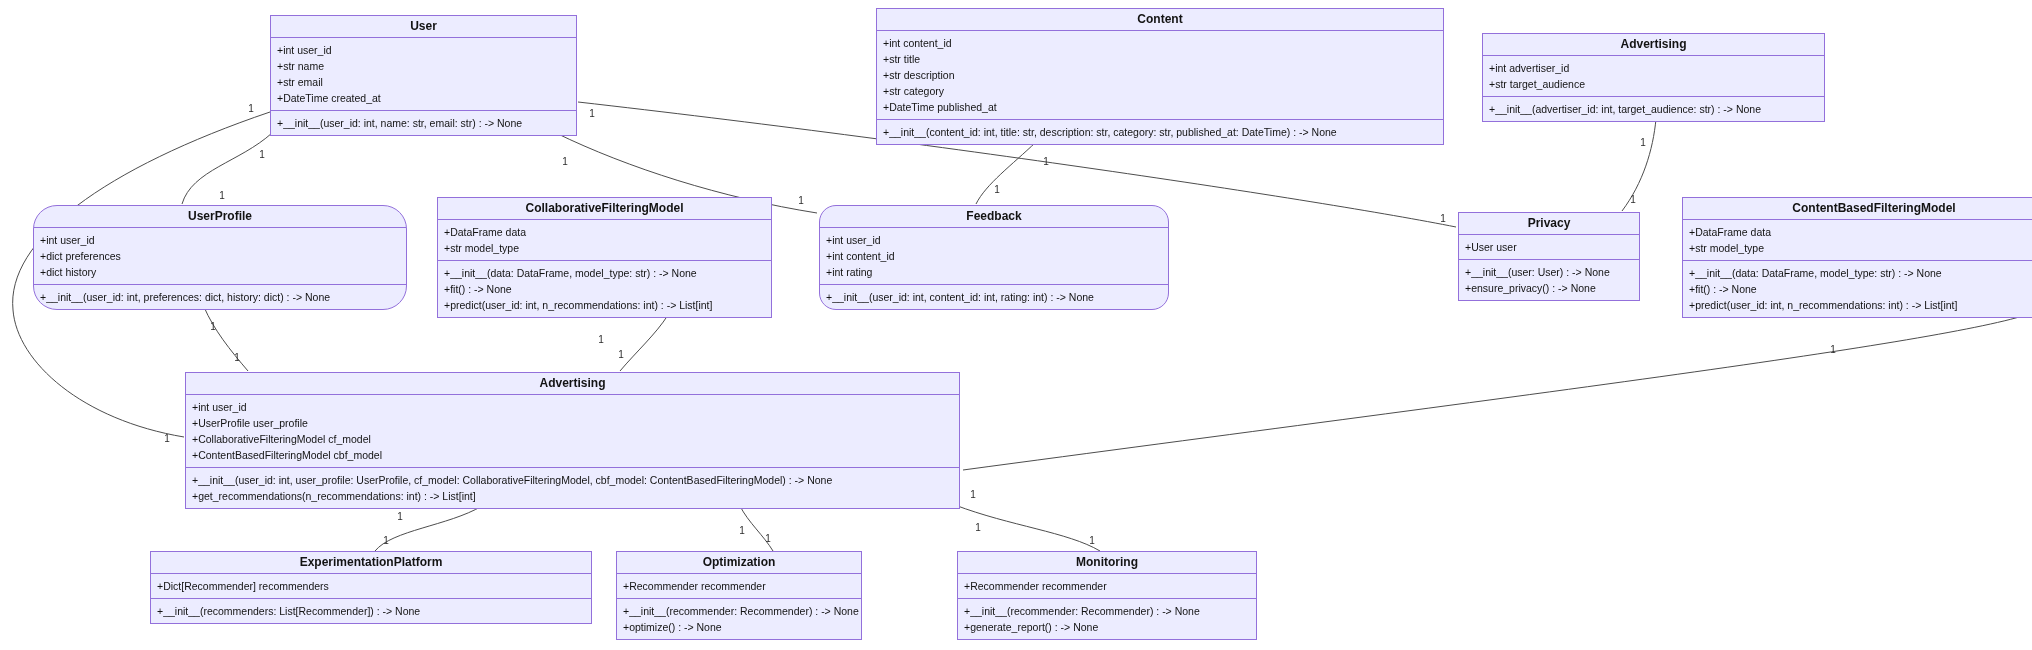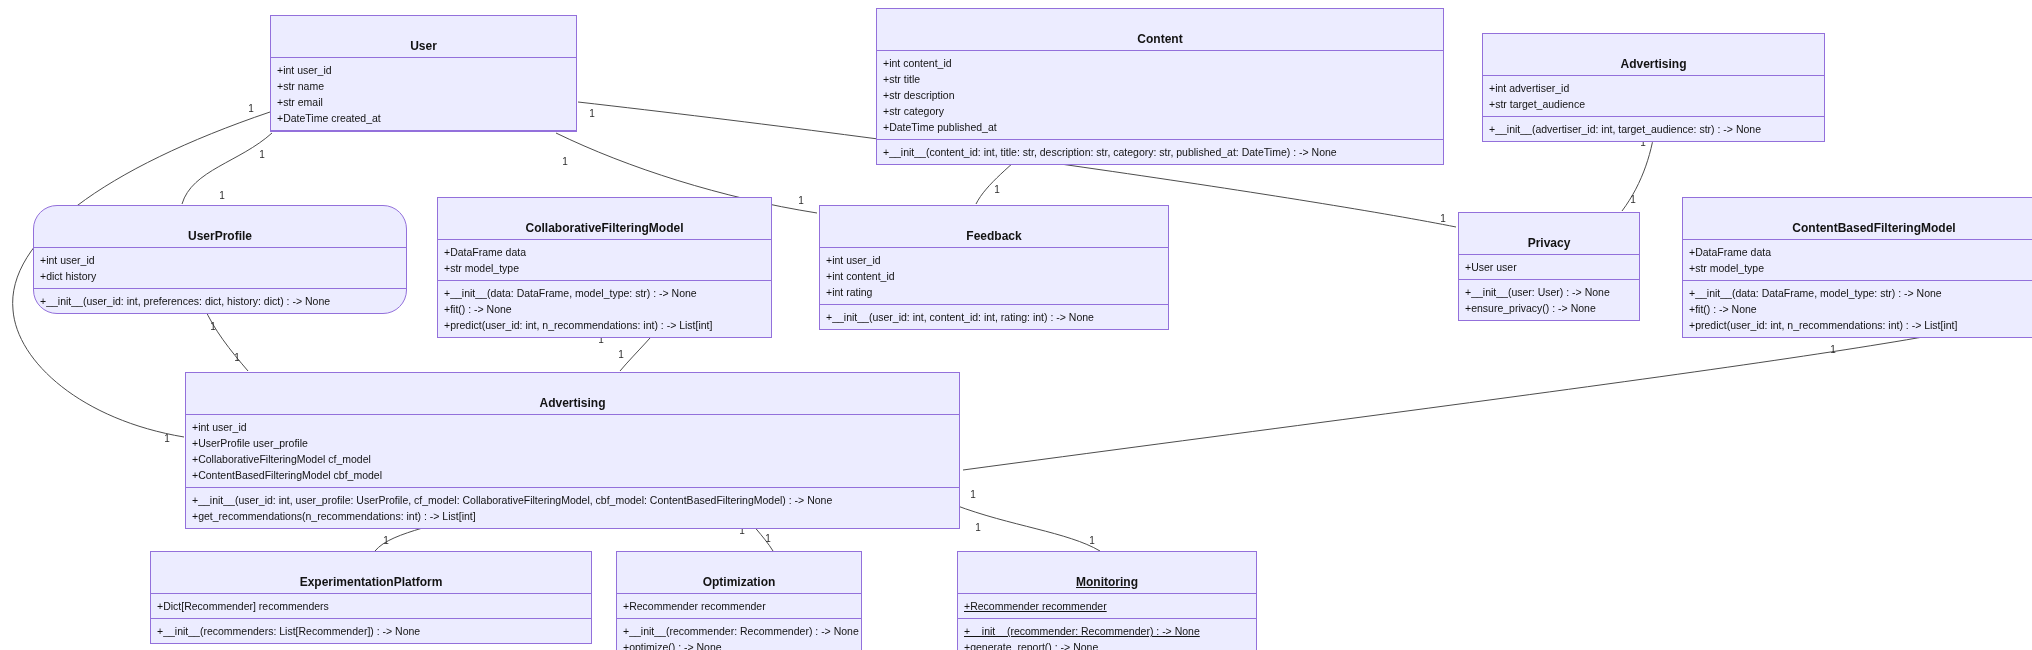--- a/index.html
+++ b/index.html
@@ -32,21 +32,20 @@
   }
   .cls-title {
     font-size: 12px;
     font-weight: bold;
     line-height: 15px;
     text-align: center;
     padding: 3px 4px;
     border-bottom: 1px solid #9370DB;
     white-space: nowrap;
     overflow: hidden;
-    margin-top: 20px;
   }
   .cls-attrs, .cls-methods {
     font-size: 10.5px;
     line-height: 16px;
     padding: 4px 6px;
     white-space: nowrap;
     overflow: hidden;
   }
   .cls-attrs { border-bottom: 1px solid #9370DB; }
   .member { white-space: nowrap; }
@@ -101,20 +100,23 @@
     </svg>
   <div id="node-layer">
       <div class="classbox" style="left: 270px; top: 15px; width: 307px;">
         <div class="cls-title">User</div>
         <div class="cls-attrs">
           <div class="member">+int user_id</div>
           <div class="member">+str name</div>
           <div class="member">+str email</div>
           <div class="member">+DateTime created_at</div>
         </div>
+        <div class="cls-methods">
+          <div class="member">+__init__(user_id: int, name: str, email: str) : -&gt; None</div>
+        </div>
       </div>
       <div class="classbox" style="left: 876px; top: 8px; width: 568px;">
         <div class="cls-title">Content</div>
         <div class="cls-attrs">
           <div class="member">+int content_id</div>
           <div class="member">+str title</div>
           <div class="member">+str description</div>
           <div class="member">+str category</div>
           <div class="member">+DateTime published_at</div>
         </div>
@@ -129,39 +131,40 @@
           <div class="member">+str target_audience</div>
         </div>
         <div class="cls-methods">
           <div class="member">+__init__(advertiser_id: int, target_audience: str) : -&gt; None</div>
         </div>
       </div>
       <div class="classbox" style="left: 33px; top: 205px; width: 374px; border-radius: 24px;">
         <div class="cls-title">UserProfile</div>
         <div class="cls-attrs">
           <div class="member">+int user_id</div>
+          <div class="member">+dict preferences</div>
           <div class="member">+dict history</div>
         </div>
         <div class="cls-methods">
           <div class="member">+__init__(user_id: int, preferences: dict, history: dict) : -&gt; None</div>
         </div>
       </div>
       <div class="classbox" style="left: 437px; top: 197px; width: 335px;">
         <div class="cls-title">CollaborativeFilteringModel</div>
         <div class="cls-attrs">
           <div class="member">+DataFrame data</div>
           <div class="member">+str model_type</div>
         </div>
         <div class="cls-methods">
           <div class="member">+__init__(data: DataFrame, model_type: str) : -&gt; None</div>
           <div class="member">+fit() : -&gt; None</div>
           <div class="member">+predict(user_id: int, n_recommendations: int) : -&gt; List[int]</div>
         </div>
       </div>
-      <div class="classbox" style="left: 819px; top: 205px; width: 350px;">
+      <div class="classbox" style="left: 819px; top: 205px; width: 350px; border-radius: 17px;">
         <div class="cls-title">Feedback</div>
         <div class="cls-attrs">
           <div class="member">+int user_id</div>
           <div class="member">+int content_id</div>
           <div class="member">+int rating</div>
         </div>
         <div class="cls-methods">
           <div class="member">+__init__(user_id: int, content_id: int, rating: int) : -&gt; None</div>
         </div>
       </div>
@@ -212,21 +215,21 @@
       <div class="classbox" style="left: 616px; top: 551px; width: 246px;">
         <div class="cls-title">Optimization</div>
         <div class="cls-attrs">
           <div class="member">+Recommender recommender</div>
         </div>
         <div class="cls-methods">
           <div class="member">+__init__(recommender: Recommender) : -&gt; None</div>
           <div class="member">+optimize() : -&gt; None</div>
         </div>
       </div>
-      <div class="classbox" style="left: 957px; top: 551px; width: 300px; text-decoration: underline;">
+      <div class="classbox" style="left: 957px; top: 551px; width: 300px;">
         <div class="cls-title">Monitoring</div>
         <div class="cls-attrs">
           <div class="member">+Recommender recommender</div>
         </div>
         <div class="cls-methods">
           <div class="member">+__init__(recommender: Recommender) : -&gt; None</div>
           <div class="member">+generate_report() : -&gt; None</div>
         </div>
       </div>
     </div>

